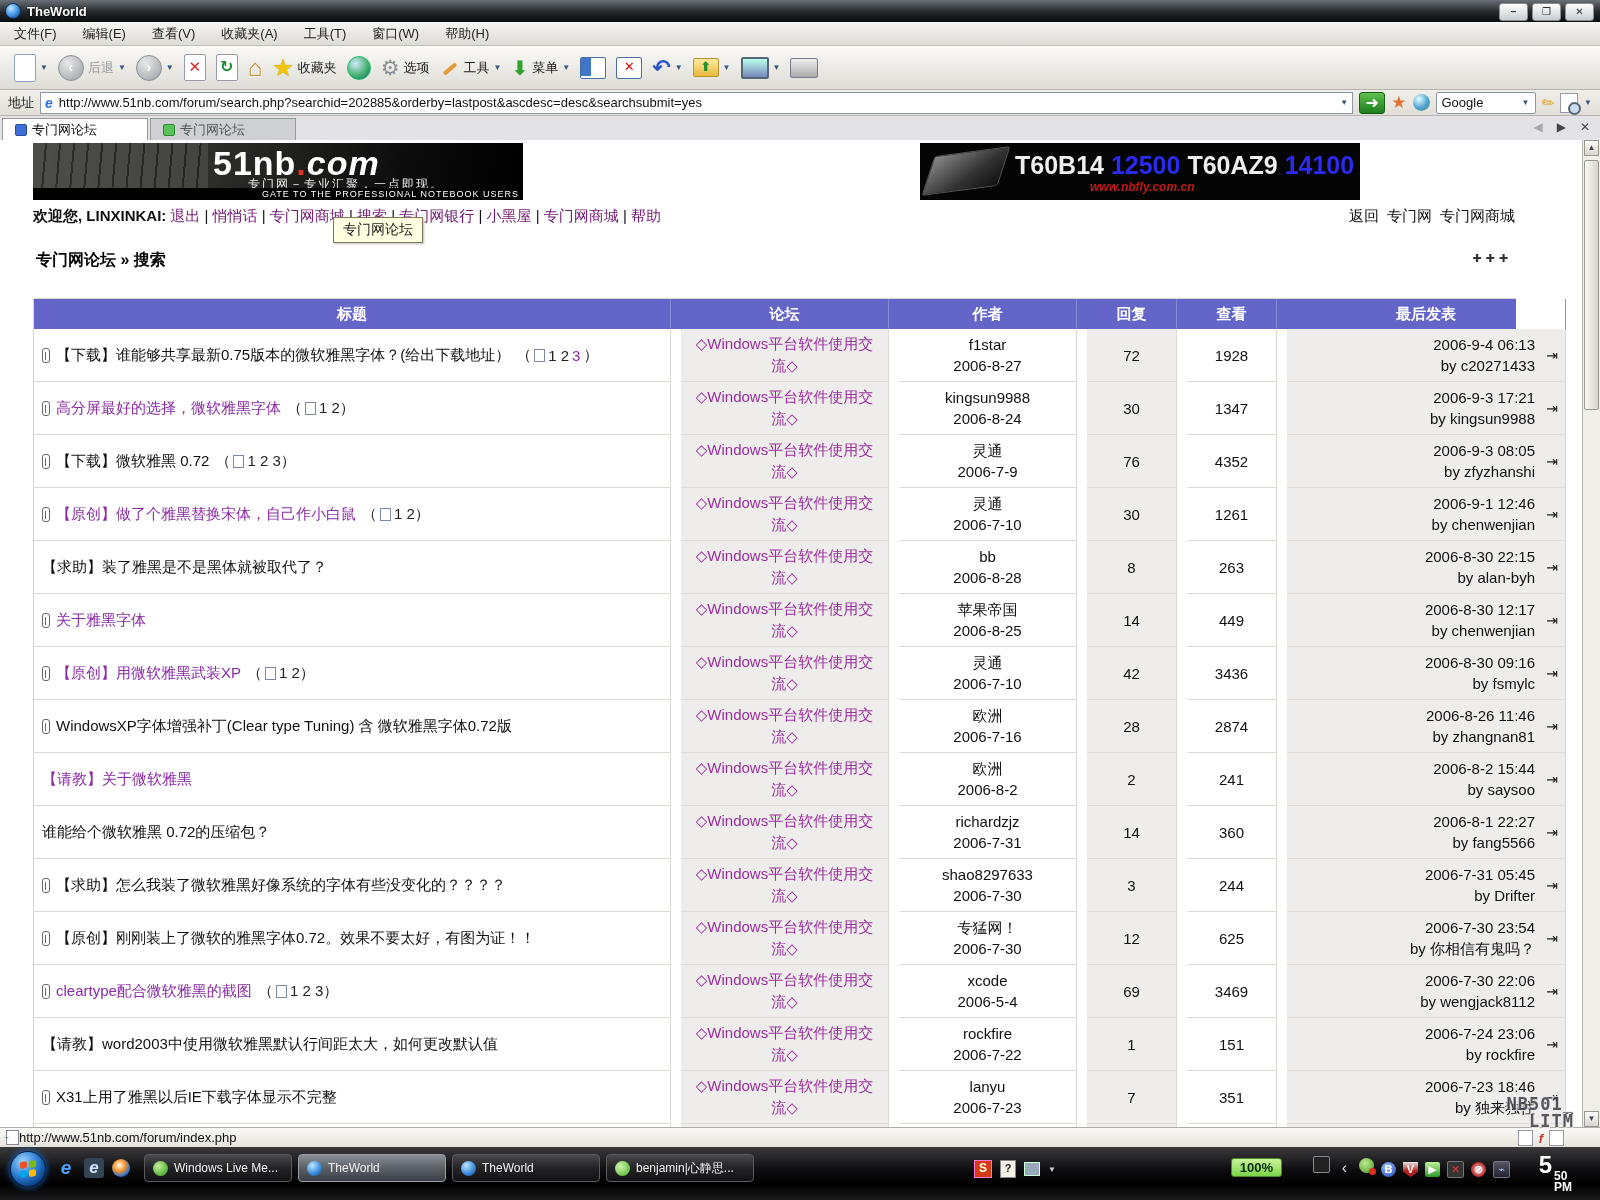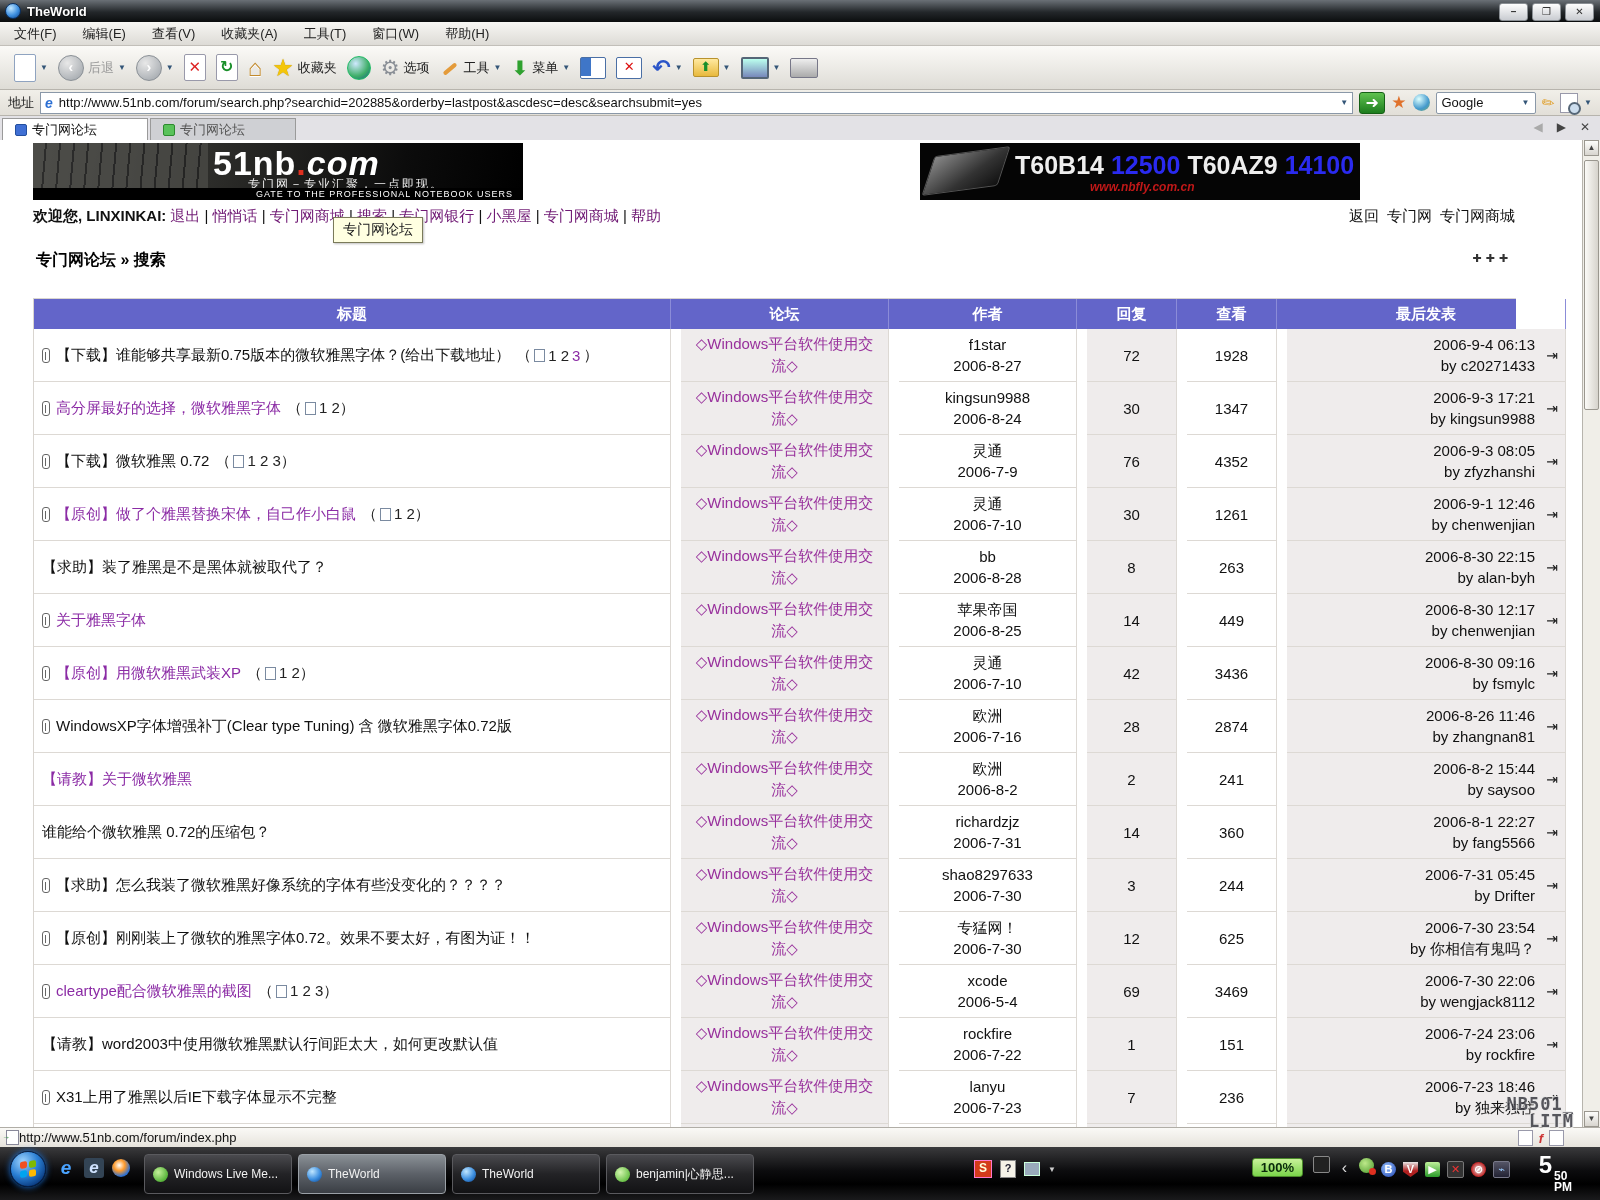--- a/index.html
+++ b/index.html
@@ -69,21 +69,21 @@
   .tabnav .dim{color:#aaa;}
   
   .content{position:absolute;left:0;top:140px;width:1600px;height:987px;background:#fff;overflow:hidden;}
   .bannerL{position:absolute;left:33px;top:3px;width:490px;height:57px;background:linear-gradient(100deg,#5a5a56,#2e2e2b 35%,#0c0c0c 75%,#000);overflow:hidden;}
   .bannerL .keys{position:absolute;left:0;top:0;width:175px;height:57px;
     background:repeating-linear-gradient(95deg,#4a4a46 0 12px,#222 12px 14px),repeating-linear-gradient(5deg,rgba(255,255,255,.06) 0 8px,rgba(0,0,0,.25) 8px 16px);opacity:.8;}
   .bL-logo{position:absolute;left:180px;top:1px;color:#fff;font-weight:bold;font-size:34px;letter-spacing:1px;}
   .bL-dot{color:#e03020;}
   .bL-com{font-style:italic;}
   .bL-tag{position:absolute;left:215px;top:33px;color:#eee;font-size:12px;letter-spacing:2px;}
-  .bL-gate{position:absolute;left:0;bottom:0;width:100%;height:12px;background:#000;color:#fff;font-size:9px;letter-spacing:1px;text-align:right;padding-right:10px;box-sizing:border-box;line-height:12px;}
+  .bL-gate{position:absolute;left:0;bottom:0;width:100%;height:12px;background:#000;color:#fff;font-size:9px;letter-spacing:1px;text-align:right;padding-right:4px;box-sizing:border-box;line-height:12px;}
   .bannerR{position:absolute;left:920px;top:3px;width:440px;height:57px;background:#050505;overflow:hidden;}
   .bR-laptop{position:absolute;left:10px;top:8px;width:70px;height:38px;background:linear-gradient(140deg,#888,#333 60%,#111);transform:skewX(-25deg) rotate(-8deg);border-radius:3px;border:1px solid #555;}
   .bR-line1{position:absolute;left:95px;top:8px;font-size:25px;font-weight:bold;white-space:nowrap;}
   .bR-w{color:#eee;} .bR-b{color:#2a2af0;}
   .bR-site{position:absolute;left:170px;top:37px;color:#c01818;font-size:12px;font-weight:bold;font-style:italic;}
   .welcome{position:absolute;left:33px;top:67px;font-size:15px;color:#111;}
   .welcome b{margin-right:4px;}
   .welcome a{color:#701a75;text-decoration:none;}
   .toprightlinks{position:absolute;right:85px;top:67px;font-size:15px;color:#111;display:flex;gap:8px;}
   .tooltip{position:absolute;left:333px;top:77px;background:#ffffe1;border:1px solid #7a7a5a;font-size:14px;padding:3px 9px;color:#222;box-shadow:1px 1px 2px rgba(0,0,0,.25);z-index:5;}
@@ -135,33 +135,33 @@
   .flag{position:absolute;left:9px;top:9px;width:16px;height:16px;display:grid;grid-template-columns:7px 7px;grid-template-rows:7px 7px;gap:2px;transform:skewY(-6deg);}
   .flag i{border-radius:2px;}
   .flag i:nth-child(1){background:#f25022;} .flag i:nth-child(2){background:#7fba00;}
   .flag i:nth-child(3){background:#00a4ef;} .flag i:nth-child(4){background:#ffb900;}
   .quick{display:flex;gap:8px;align-items:center;margin:7px 14px 0 2px;}
   .ql{width:20px;height:20px;display:inline-block;text-align:center;}
   .ql-e{color:#4aa3ff;font-weight:bold;font-style:italic;font-size:19px;line-height:20px;}
   .ql-e2{color:#cfe2ff;font-weight:bold;font-style:italic;font-size:17px;line-height:20px;background:#345;border-radius:3px;}
   .ql-media{width:18px;height:18px;border-radius:50%;background:radial-gradient(circle at 40% 35%,#fff,#ff9a2a 35%,#2a6fd4 70%,#123);}
   .tbtns{display:flex;gap:6px;margin-top:3px;}
-  .taskbtn{width:148px;height:40px;border-radius:4px;border:1px solid #5a5a5e;display:flex;align-items:center;gap:6px;padding:0 8px;box-sizing:border-box;
+  .taskbtn{width:148px;height:28px;border-radius:4px;border:1px solid #5a5a5e;display:flex;align-items:center;gap:6px;padding:0 8px;box-sizing:border-box;
     background:linear-gradient(#4a4a4e,#232326 50%,#121214);color:#f2f2f2;font-size:12px;white-space:nowrap;overflow:hidden;}
   .taskbtn.active{background:linear-gradient(#8a9096,#5c6168 50%,#3a3e44);border-color:#9aa0a6;}
   .bico{width:15px;height:15px;border-radius:3px;flex:0 0 auto;}
   .bico.messenger{background:radial-gradient(circle at 35% 35%,#c4f09a,#57b33a 70%);border-radius:50%;}
   .bico.theworld{background:radial-gradient(circle at 35% 30%,#bfe6ff,#3d8fe0 55%,#0b3f86);border-radius:50%;}
   .bico.msn{background:radial-gradient(circle at 35% 35%,#d4f5b0,#6cc24a 70%);border-radius:50%;}
   .trayleft{display:flex;gap:8px;align-items:center;margin:9px 0 0 220px;}
   .tl-s{width:16px;height:16px;background:#d43a1a;border:1px solid #f7c;color:#ffd;font-weight:bold;font-size:12px;text-align:center;line-height:15px;}
   .tl-q{width:14px;height:16px;background:#f5f2e8;color:#223;font-weight:bold;font-size:11px;text-align:center;line-height:15px;border:1px solid #888;}
   .tl-r{width:14px;height:12px;border:1px solid #cfd;background:#9ab;}
   .tl-dd{color:#ccc;font-size:8px;}
-  .tray{position:absolute;right:90px;top:1156px;display:flex;align-items:center;gap:3px;}
+  .tray{position:absolute;right:90px;top:1156px;display:flex;align-items:center;gap:24px;}
   .batt{background:linear-gradient(#c9f29a,#7ad44a);border:1px solid #4a8a2a;border-radius:3px;color:#0a2a0a;font-weight:bold;font-size:13px;padding:1px 8px;}
   .tri{width:15px;height:15px;display:inline-block;text-align:center;font-size:11px;line-height:15px;color:#eee;}
   .t-plug{background:#222;border:1px solid #888;border-radius:2px;}
   .t-chevron::before{content:"‹";font-size:16px;color:#ddd;}
   .t-person{background:radial-gradient(circle at 40% 35%,#bde88a,#4a9a2a);border-radius:50%;position:relative;}
   .t-person::after{content:"";position:absolute;right:-2px;bottom:-2px;width:7px;height:7px;border-radius:50%;background:#e03020;}
   .t-bluetooth{background:radial-gradient(circle at 40% 35%,#9ac4ff,#1a3fae);border-radius:50%;color:#fff;font-weight:bold;}
   .t-shield{background:linear-gradient(#e8e8e8,#b02020 60%);clip-path:polygon(0 0,100% 0,100% 65%,50% 100%,0 65%);color:#fff;font-weight:bold;}
   .t-media{background:linear-gradient(#bff09a,#2a9a2a);border-radius:2px;color:#fff;}
   .t-speaker{background:#333;border:1px solid #777;border-radius:2px;color:#e33;font-weight:bold;}
@@ -628,21 +628,21 @@
               <span class="ttl">X31上用了雅黑以后IE下载字体显示不完整</span>
             </div>
             <div class="c shade">
               <span class="forum">◇Windows平台软件使用交流◇</span>
             </div>
             <div class="c c3">
               <span>lanyu</span>
               <span>2006-7-23</span>
             </div>
             <div class="c shade">7</div>
-            <div class="c">236</div>
+            <div class="c">351</div>
             <div class="c shade c6">
               <span>2006-7-23 18:46</span>
               <span>by 独来独往</span>
               <span class="goarr">⇥</span>
             </div>
           </div>
           <div class="trow">
             <div class="c c1"></div>
             <div class="c shade">
               <span class="forum">◇Windows平台软件使用交流◇</span>

